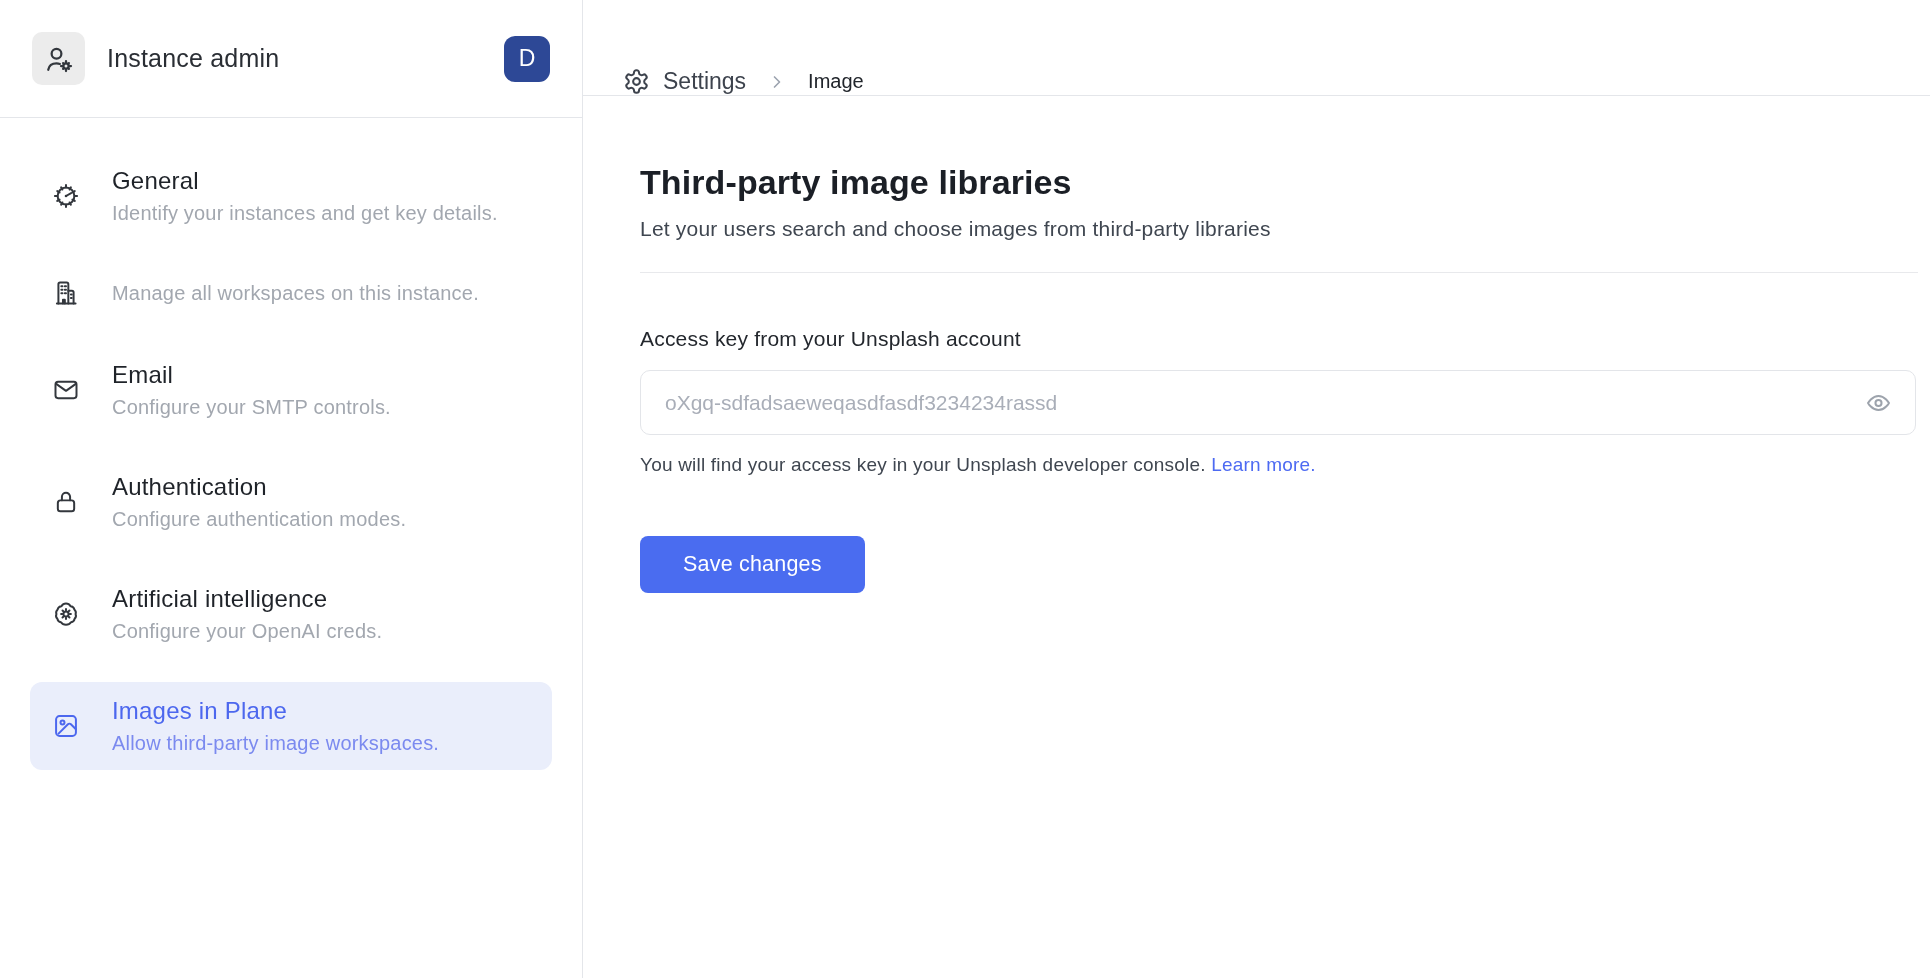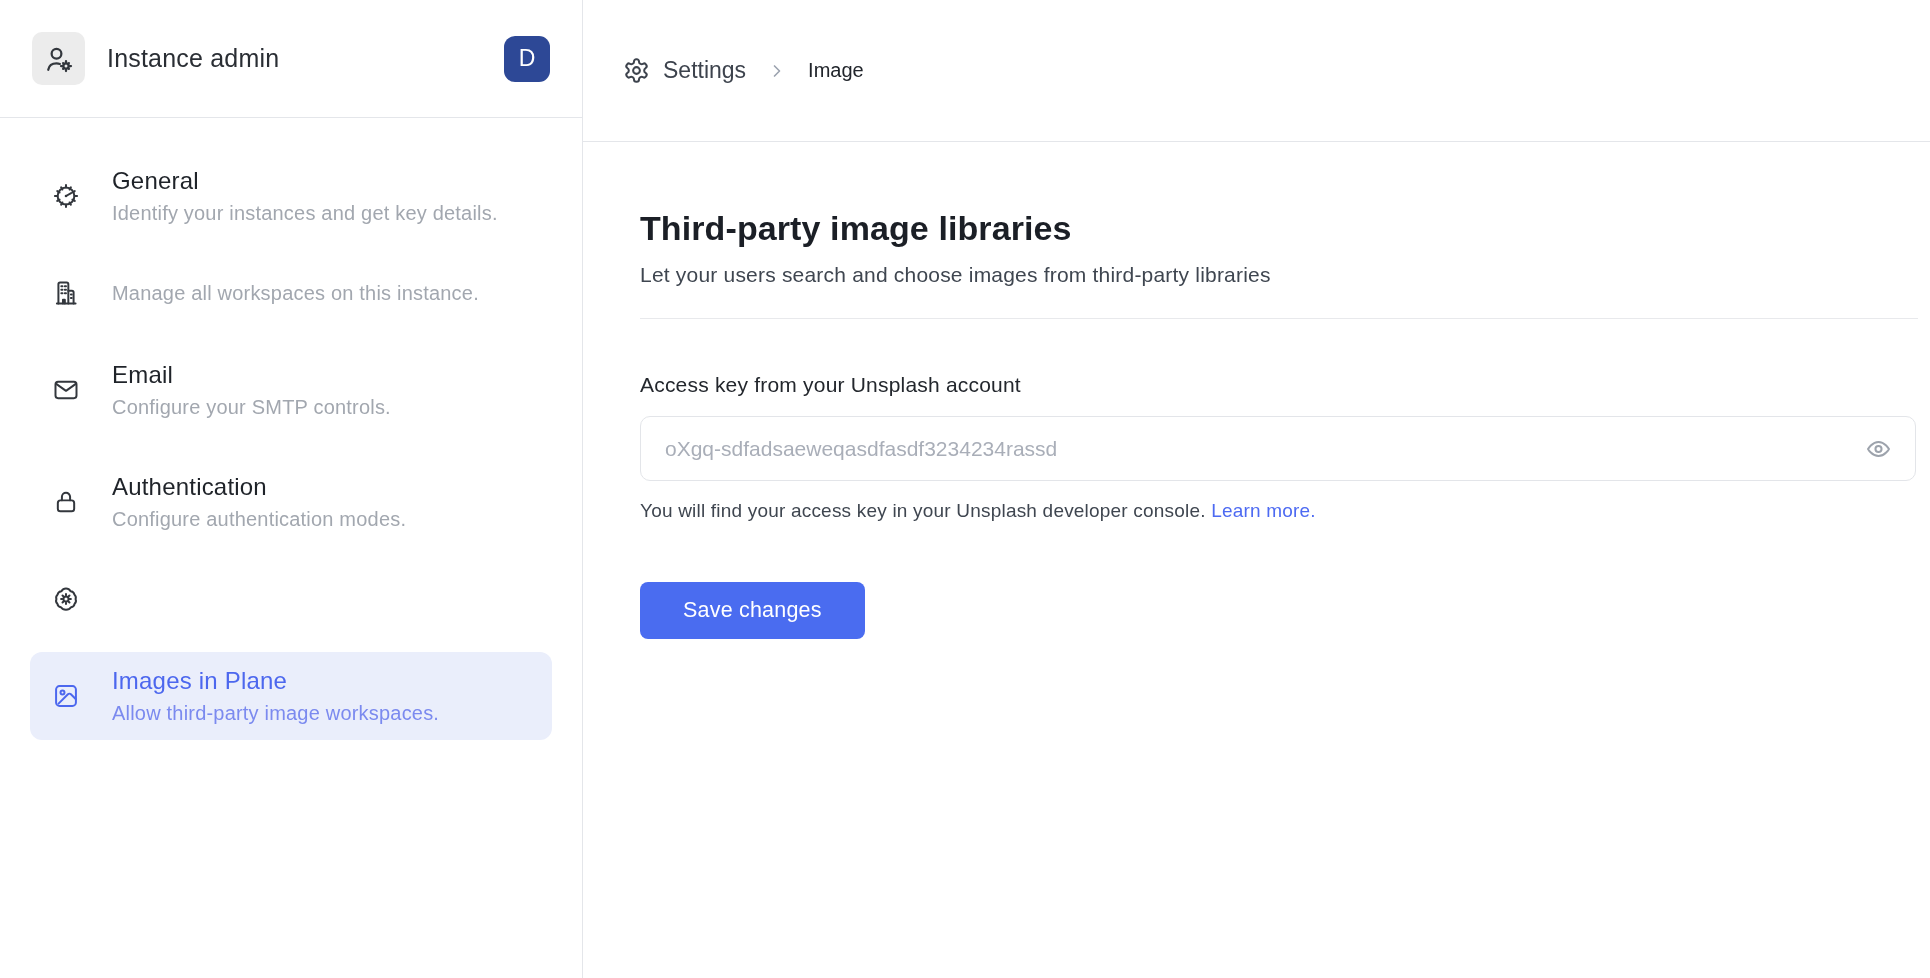--- a/index.html
+++ b/index.html
@@ -85,24 +85,24 @@
     letter-spacing: .2px;
   }
   .nav-item.active { background: #EAEEFB; }
   .nav-item.active .nav-icon { color: #4C67EE; }
   .nav-item.active .nav-item-title { color: #4C67EE; }
   .nav-item.active .nav-item-desc { color: #7B8AEF; }
 
   
   .main { flex: 1; display: flex; flex-direction: column; }
   .main-header {
-    height: 142px;
+    height: 96px;
     border-bottom: 1px solid #E4E6EA;
     display: flex;
-    align-items: center;
+    align-items: flex-end;
     padding: 0 40px;
   }
   .breadcrumb { display: flex; align-items: center; gap: 13px; }
   .crumb-icon { color: #3d434d; }
   .crumb-section {
     font-size: 23px; font-weight: 500; color: #3d434d; cursor: pointer;
   }
   .crumb-chevron { color: #9CA3AF; margin: 0 8px; }
   .crumb-page { font-size: 20px; font-weight: 500; color: #21252b; }
 
@@ -267,20 +267,24 @@
     </div>
 
     <div class="nav-item">
       <span class="nav-icon">
         <svg width="28" height="28" viewBox="0 0 24 24" fill="none" stroke="currentColor" stroke-width="1.7" stroke-linecap="round" stroke-linejoin="round">
           <path d="M12 3c1.7 0 3.1.9 3.9 2.3 1.6.1 3 1.4 3.4 3 1 .9 1.4 2.4.9 3.8.6 1.3.3 2.9-.8 3.9-.2 1.6-1.5 2.9-3.1 3.1-.8 1.3-2.4 2.2-4.3 2.2s-3.5-.9-4.3-2.2c-1.6-.2-2.9-1.5-3.1-3.1-1.1-1-1.4-2.6-.8-3.9-.5-1.4-.1-2.9.9-3.8.4-1.6 1.8-2.9 3.4-3C8.9 3.9 10.3 3 12 3z"></path>
           <circle cx="12" cy="12" r="2.2"></circle>
           <path d="M15.2 12h1M14.3 14.3l.7.7M12 15.2v1M9.7 14.3l-.7.7M8.8 12h-1M9.7 9.7 9 9M12 8.8v-1M14.3 9.7l.7-.7"></path>
         </svg>
       </span>
+      <div>
+        <div class="nav-item-title">Artificial intelligence</div>
+        <div class="nav-item-desc">Configure your OpenAI creds.</div>
+      </div>
     </div>
 
     <div class="nav-item active">
       <span class="nav-icon">
         <svg width="28" height="28" viewBox="0 0 24 24" fill="none" stroke="currentColor" stroke-width="1.7" stroke-linecap="round" stroke-linejoin="round">
           <rect x="3.5" y="3.5" width="17" height="17" rx="3"></rect>
           <circle cx="9" cy="9" r="1.7"></circle>
           <path d="M20.5 14.8 16.2 10.5a1.8 1.8 0 0 0-2.55 0L5.6 18.5"></path>
         </svg>
       </span>

